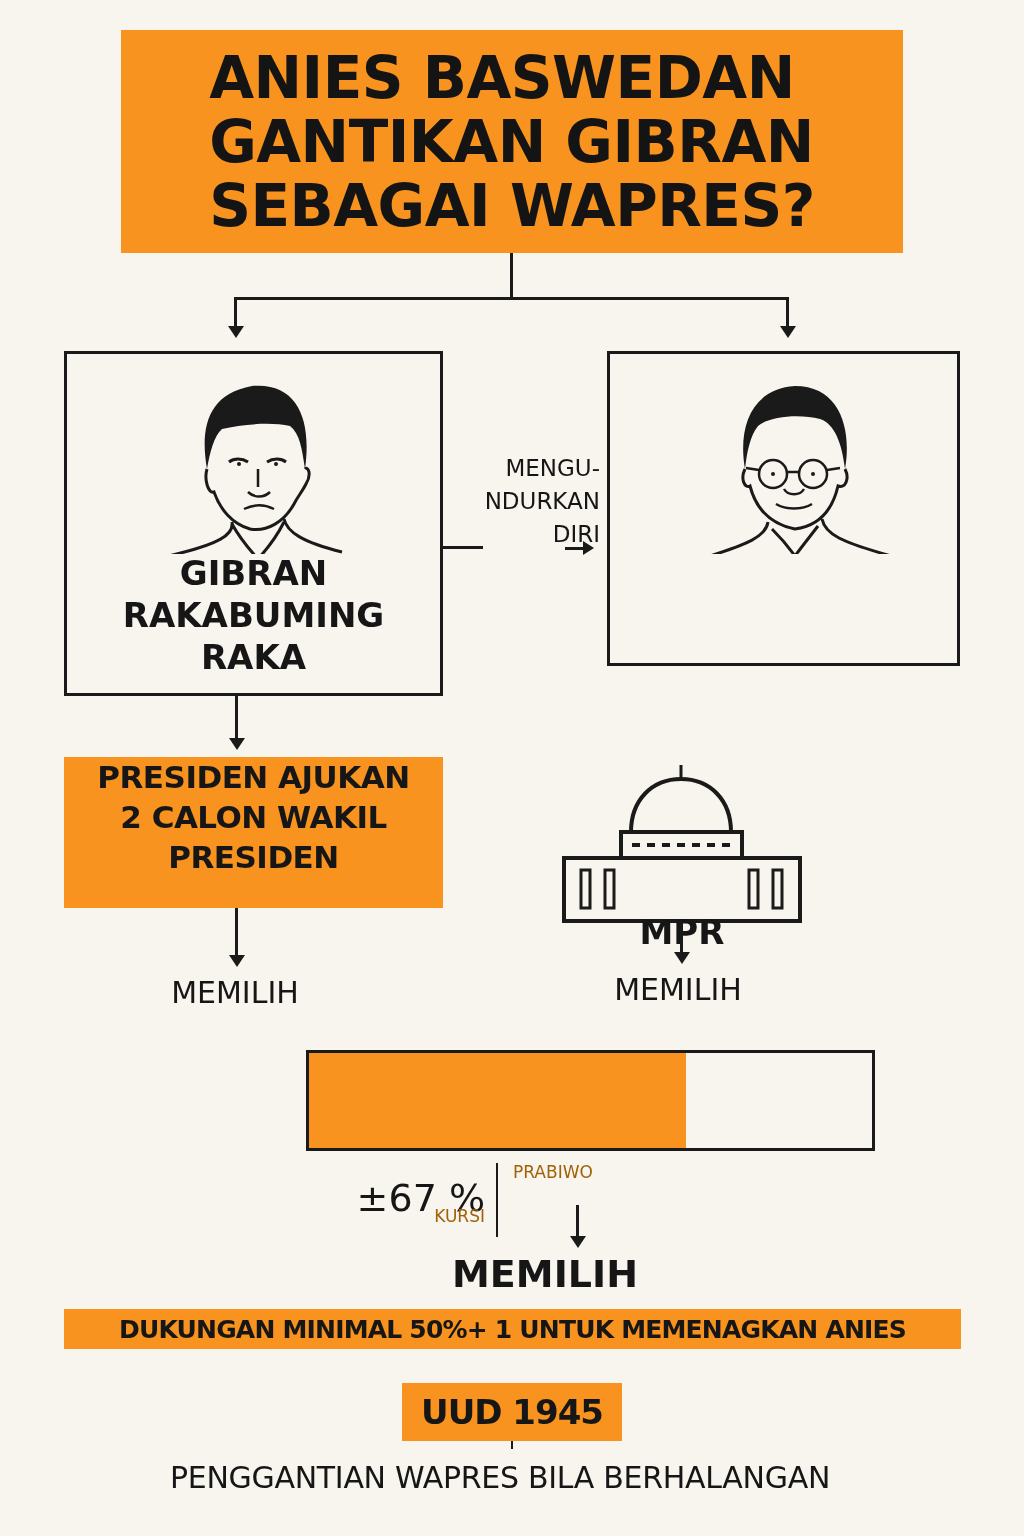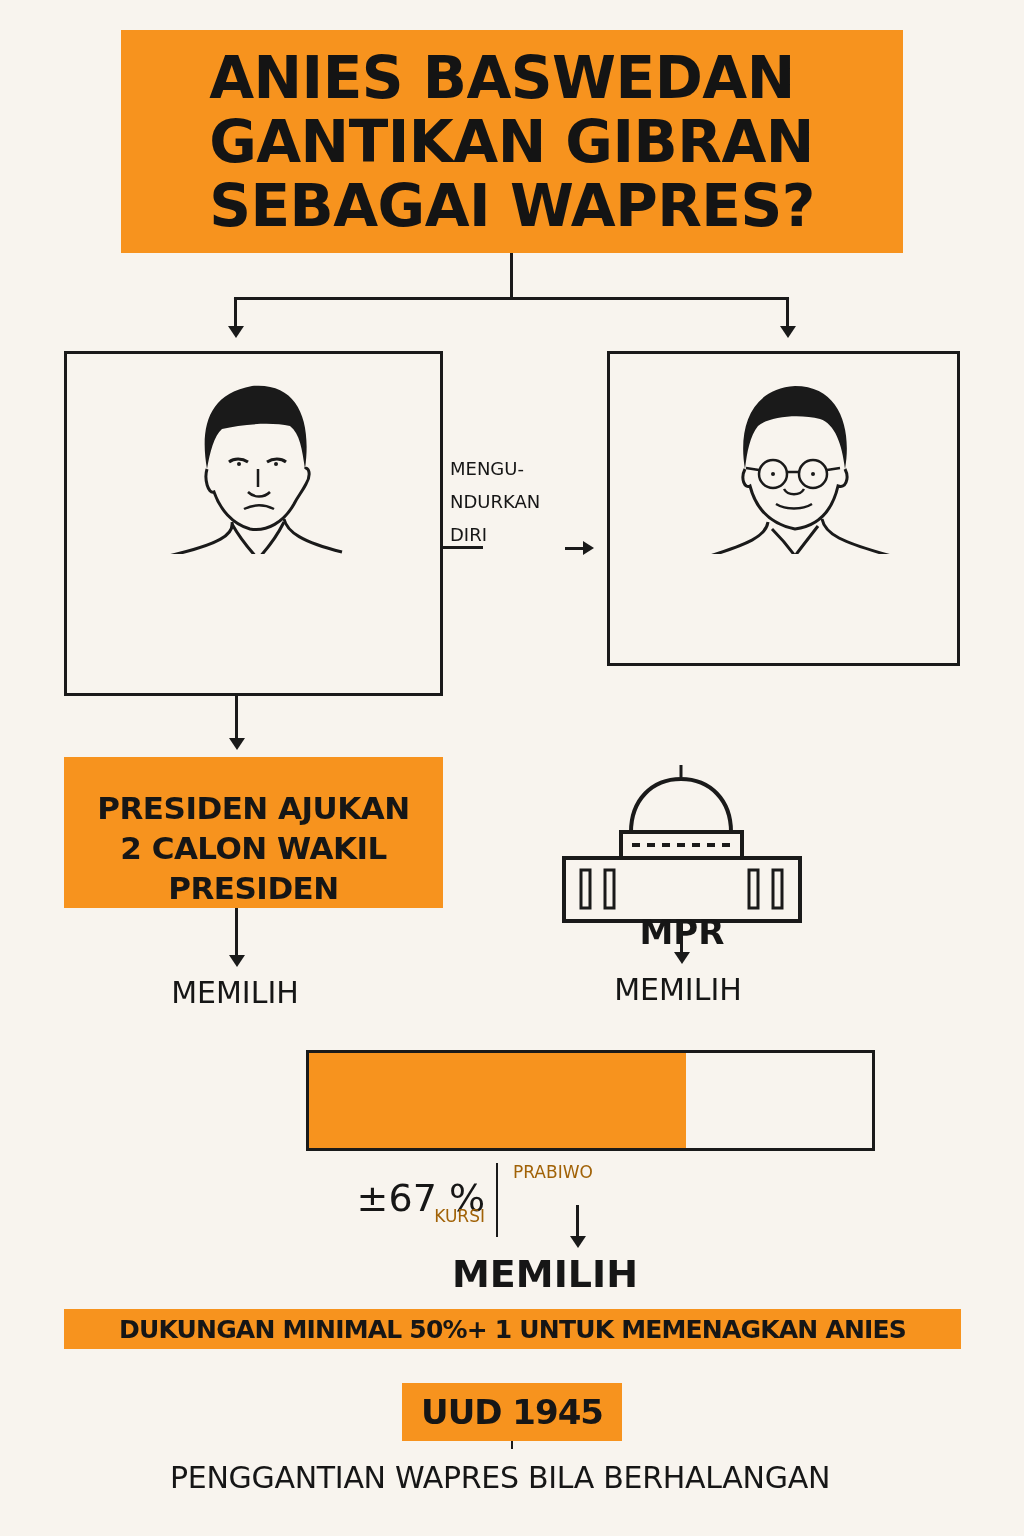--- a/index.html
+++ b/index.html
@@ -7,22 +7,22 @@
   body { position: relative; font-family: "Liberation Sans", "DejaVu Sans", sans-serif; color: #161616; }
   .abs { position: absolute; }
   .orange { background: #f7931e; }
   .title-box { left: 121px; top: 30px; width: 782px; height: 223px; display: flex; align-items: center; justify-content: center; }
   .title-text { font-family: "DejaVu Sans", sans-serif; font-weight: 700; font-size: 58px; line-height: 64px; text-align: left; letter-spacing: -0.5px; color: #141414; transform: scaleX(1.0); white-space: pre-line; }
   .person-box { border: 3px solid #1a1a1a; background: #f8f4ee; }
   .person-name { position: absolute; left: 0; right: 0; text-align: center; font-family: "DejaVu Sans", sans-serif; font-weight: 700; font-size: 34px; line-height: 42px; color: #161616; white-space: pre-line; }
   .line { position: absolute; background: #1a1a1a; }
   .arrow-down { position: absolute; width: 0; height: 0; border-left: 8px solid transparent; border-right: 8px solid transparent; border-top: 12px solid #1a1a1a; }
   .arrow-right { position: absolute; width: 0; height: 0; border-top: 7px solid transparent; border-bottom: 7px solid transparent; border-left: 11px solid #1a1a1a; }
-  .mid-label { font-family: "DejaVu Sans", sans-serif; font-size: 18px; line-height: 33px; text-align: left; white-space: pre-line; color: #161616; }
-  .proposal-box { left: 64px; top: 757px; width: 379px; height: 151px; display: flex; align-items: flex-end; justify-content: center; }
+  .mid-label { font-family: "DejaVu Sans", sans-serif; font-size: 23px; line-height: 33px; text-align: right; white-space: pre-line; color: #161616; }
+  .proposal-box { left: 64px; top: 757px; width: 379px; height: 151px; display: flex; align-items: flex-start; justify-content: center; }
   .proposal-text { font-family: "DejaVu Sans", sans-serif; font-weight: 700; font-size: 31px; line-height: 40px; text-align: center; white-space: pre-line; color: #161616; letter-spacing: -0.5px; }
   .memilih { font-family: "DejaVu Sans", sans-serif; font-size: 30px; font-weight: 500; color: #161616; text-align: center; }
   .mpr-label { font-family: "DejaVu Sans", sans-serif; font-weight: 700; font-size: 34px; color: #161616; }
   .seat-bar { left: 306px; top: 1050px; width: 569px; height: 101px; border: 3px solid #1a1a1a; display: flex; }
   .seat-fill { background: #f7931e; height: 100%; }
   .seat-rest { flex: 1; border-left: 3px solid #1a1a1a; display: flex; align-items: center; justify-content: center; background: #f8f4ee; font-family: "DejaVu Sans", sans-serif; font-size: 30px; color: #161616; }
   .pct { font-family: "DejaVu Sans", sans-serif; font-size: 38px; color: #161616; }
   .small-label { font-family: "DejaVu Sans", sans-serif; font-size: 17px; color: #a16207; }
   .memilih-big { font-family: "DejaVu Sans", sans-serif; font-weight: 700; font-size: 38px; color: #161616; }
   .support-box { left: 64px; top: 1309px; width: 897px; height: 40px; display: flex; align-items: center; justify-content: center; }
@@ -61,20 +61,23 @@
     <circle cx="114" cy="90" r="2" fill="#1a1a1a"></circle>
 
     <path d="M96 95 L96 113 M86 118 C92 124 102 124 108 118" fill="none" stroke="#1a1a1a" stroke-width="2.5"></path>
 
     <path d="M82 135 C92 130 102 130 112 135" fill="none" stroke="#1a1a1a" stroke-width="2.5"></path>
 
     <path d="M70 148 C72 160 60 170 2 183" fill="none" stroke="#1a1a1a" stroke-width="3"></path>
     <path d="M122 145 C125 158 140 168 180 178" fill="none" stroke="#1a1a1a" stroke-width="3"></path>
     <path d="M70 150 C80 168 90 178 96 185 C102 178 112 168 122 148" fill="none" stroke="#1a1a1a" stroke-width="3"></path>
   </svg>
+  <div class="person-name" style="top:198px;">GIBRAN
+RAKABUMING
+RAKA</div>
 </div>
 
 <div class="abs person-box" style="left:607px; top:351px; width:353px; height:315px;">
   <svg class="abs" style="left:80px; top:20px;" width="210" height="180" viewBox="0 0 210 180">
 
     <path d="M55 95 C48 55 60 15 105 12 C150 12 162 55 155 95 C152 70 145 50 130 45 C110 40 80 42 68 52 C60 62 57 78 55 95 Z" fill="#1a1a1a"></path>
 
     <path d="M55 95 C50 105 55 115 60 112 C66 135 80 150 105 155 C128 152 142 138 148 112 C155 115 160 105 155 95" fill="none" stroke="#1a1a1a" stroke-width="3"></path>
 
     <circle cx="83" cy="100" r="14" fill="none" stroke="#1a1a1a" stroke-width="2.5"></circle>

